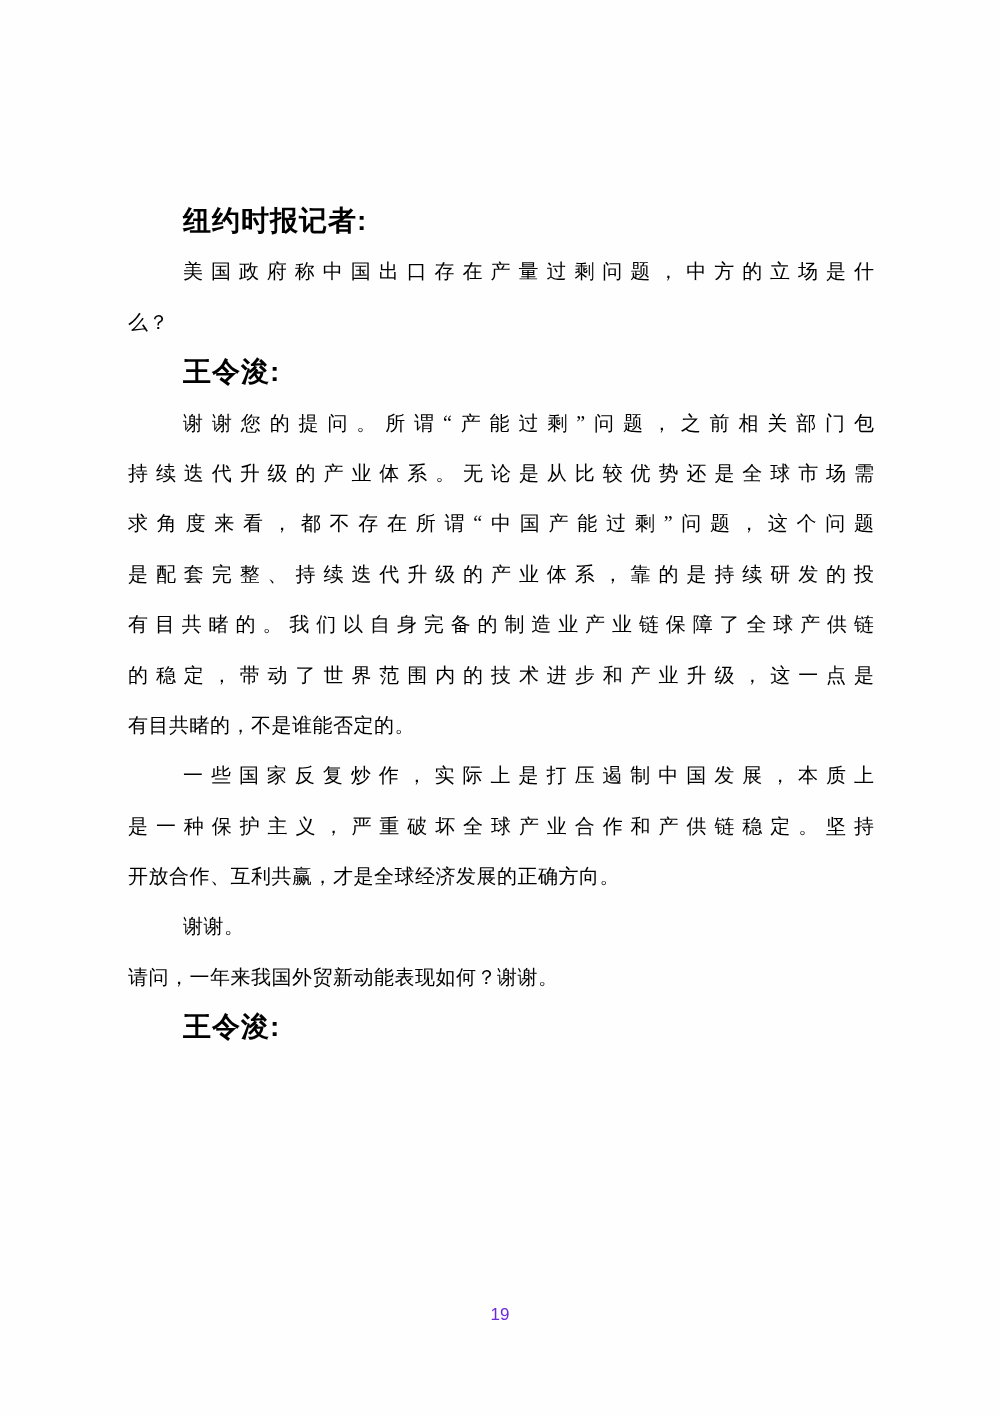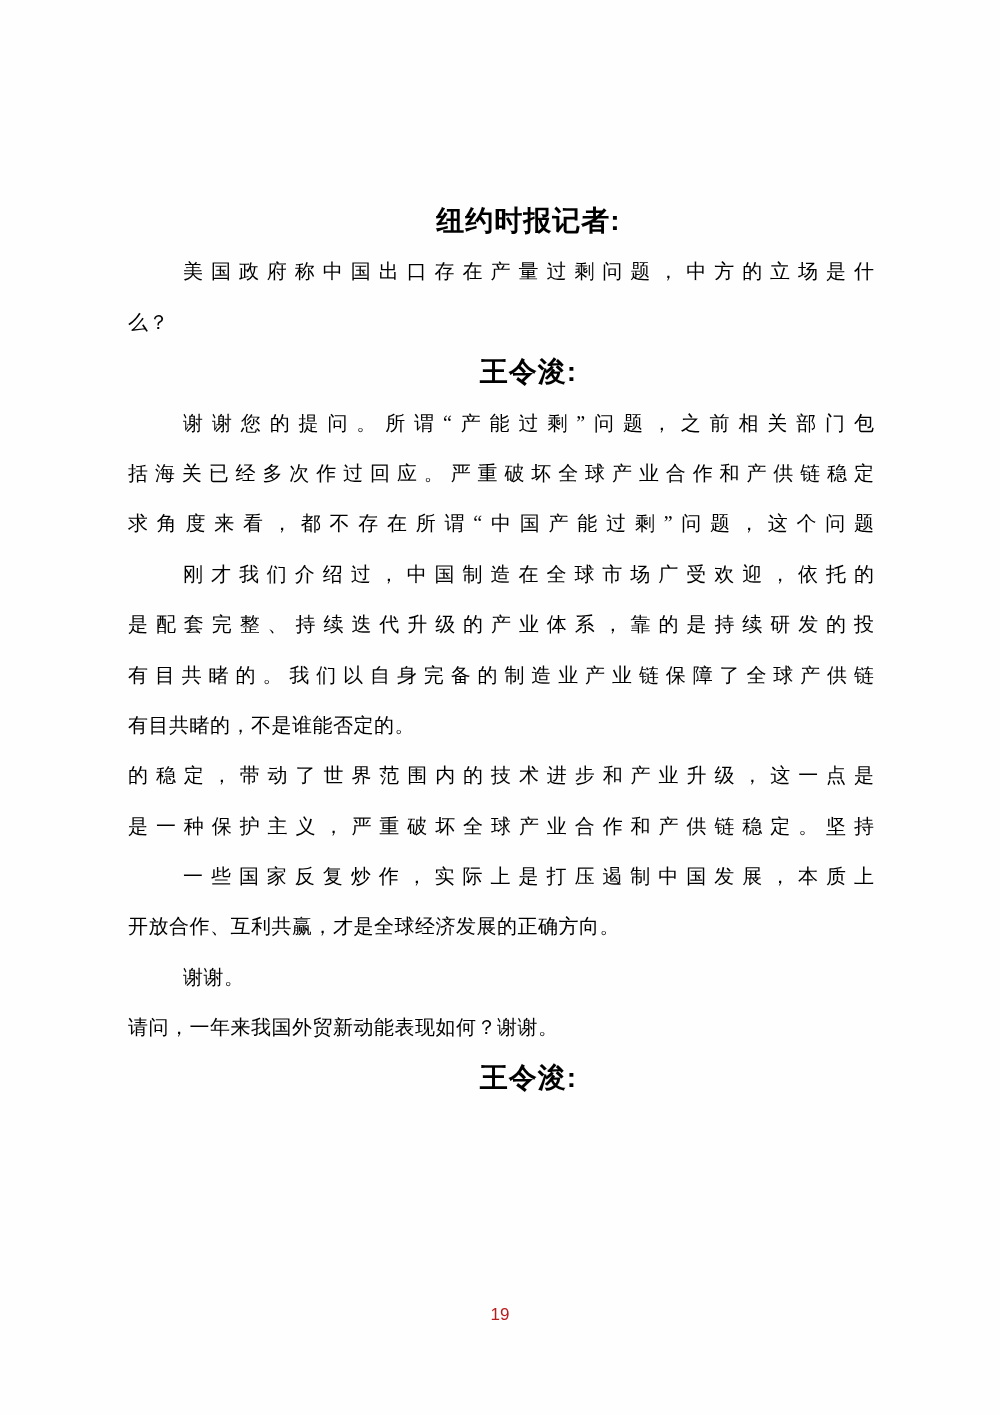--- a/index.html
+++ b/index.html
@@ -39,51 +39,49 @@
   }
   .line.indent {
     text-indent: 55px;
   }
   .line.heading {
     font-family: "Liberation Sans", sans-serif;
     font-weight: 700;
     font-size: 28px;
     color: #000000;
     letter-spacing: 1px;
-    text-align: center;
   }
   .page-number {
     position: absolute;
     left: 0;
     right: 0;
     top: 1305px;
     text-align: center;
     font-family: "Liberation Sans", sans-serif;
     font-size: 17px;
-    color: #b91c1c;
+    color: #6d28d9;
   }
 </style>
 </head>
 <body>
 
 <div class="page">
   <div class="content">
       <div class="line heading indent">纽约时报记者:</div>
       <div class="line indent justify">美国政府称中国出口存在产量过剩问题，中方的立场是什</div>
       <div class="line">么？</div>
       <div class="line heading indent">王令浚:</div>
       <div class="line indent justify">谢谢您的提问。所谓“产能过剩”问题，之前相关部门包</div>
-      <div class="line justify">括海关已经多次作过回应。严重破坏全球产业合作和产供链稳定</div>
+      <div class="line justify">持续迭代升级的产业体系。无论是从比较优势还是全球市场需</div>
       <div class="line justify">求角度来看，都不存在所谓“中国产能过剩”问题，这个问题</div>
-      <div class="line indent justify">刚才我们介绍过，中国制造在全球市场广受欢迎，依托的</div>
       <div class="line justify">是配套完整、持续迭代升级的产业体系，靠的是持续研发的投</div>
       <div class="line justify">有目共睹的。我们以自身完备的制造业产业链保障了全球产供链</div>
+      <div class="line justify">的稳定，带动了世界范围内的技术进步和产业升级，这一点是</div>
       <div class="line">有目共睹的，不是谁能否定的。</div>
-      <div class="line justify">的稳定，带动了世界范围内的技术进步和产业升级，这一点是</div>
+      <div class="line indent justify">一些国家反复炒作，实际上是打压遏制中国发展，本质上</div>
       <div class="line justify">是一种保护主义，严重破坏全球产业合作和产供链稳定。坚持</div>
-      <div class="line indent justify">一些国家反复炒作，实际上是打压遏制中国发展，本质上</div>
       <div class="line">开放合作、互利共赢，才是全球经济发展的正确方向。</div>
       <div class="line indent">谢谢。</div>
       <div class="line">请问，一年来我国外贸新动能表现如何？谢谢。</div>
       <div class="line heading indent">王令浚:</div>
     </div>
   <div class="page-number">19</div>
 </div>
 
 </body></html>

